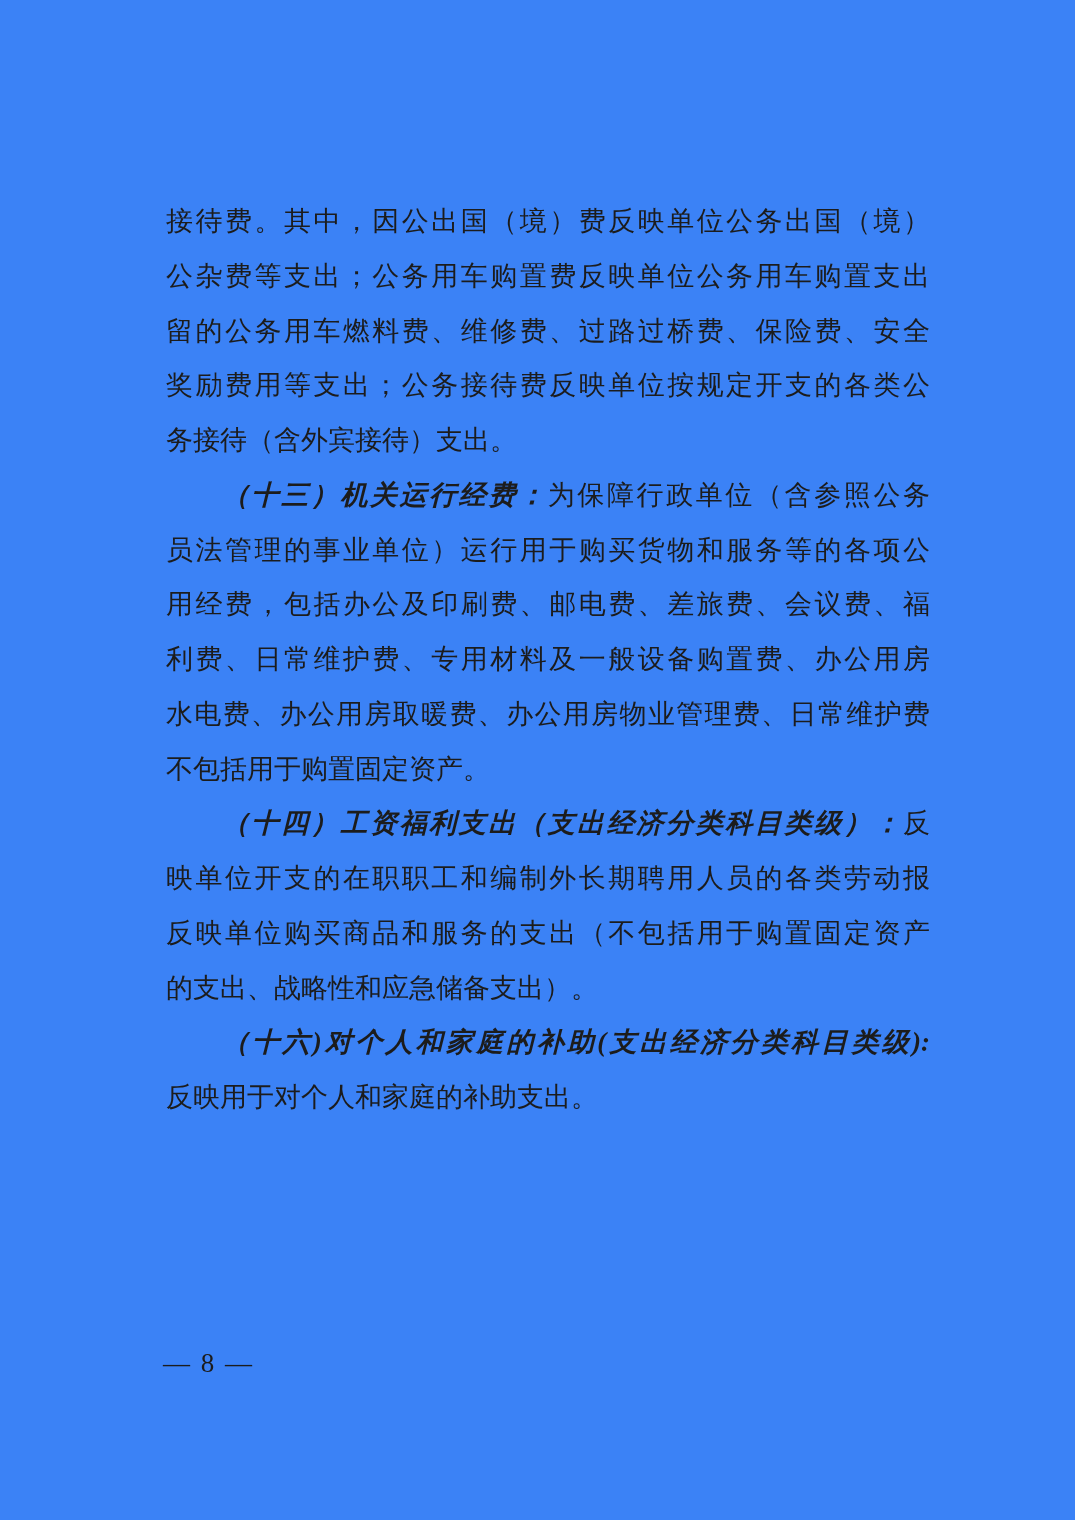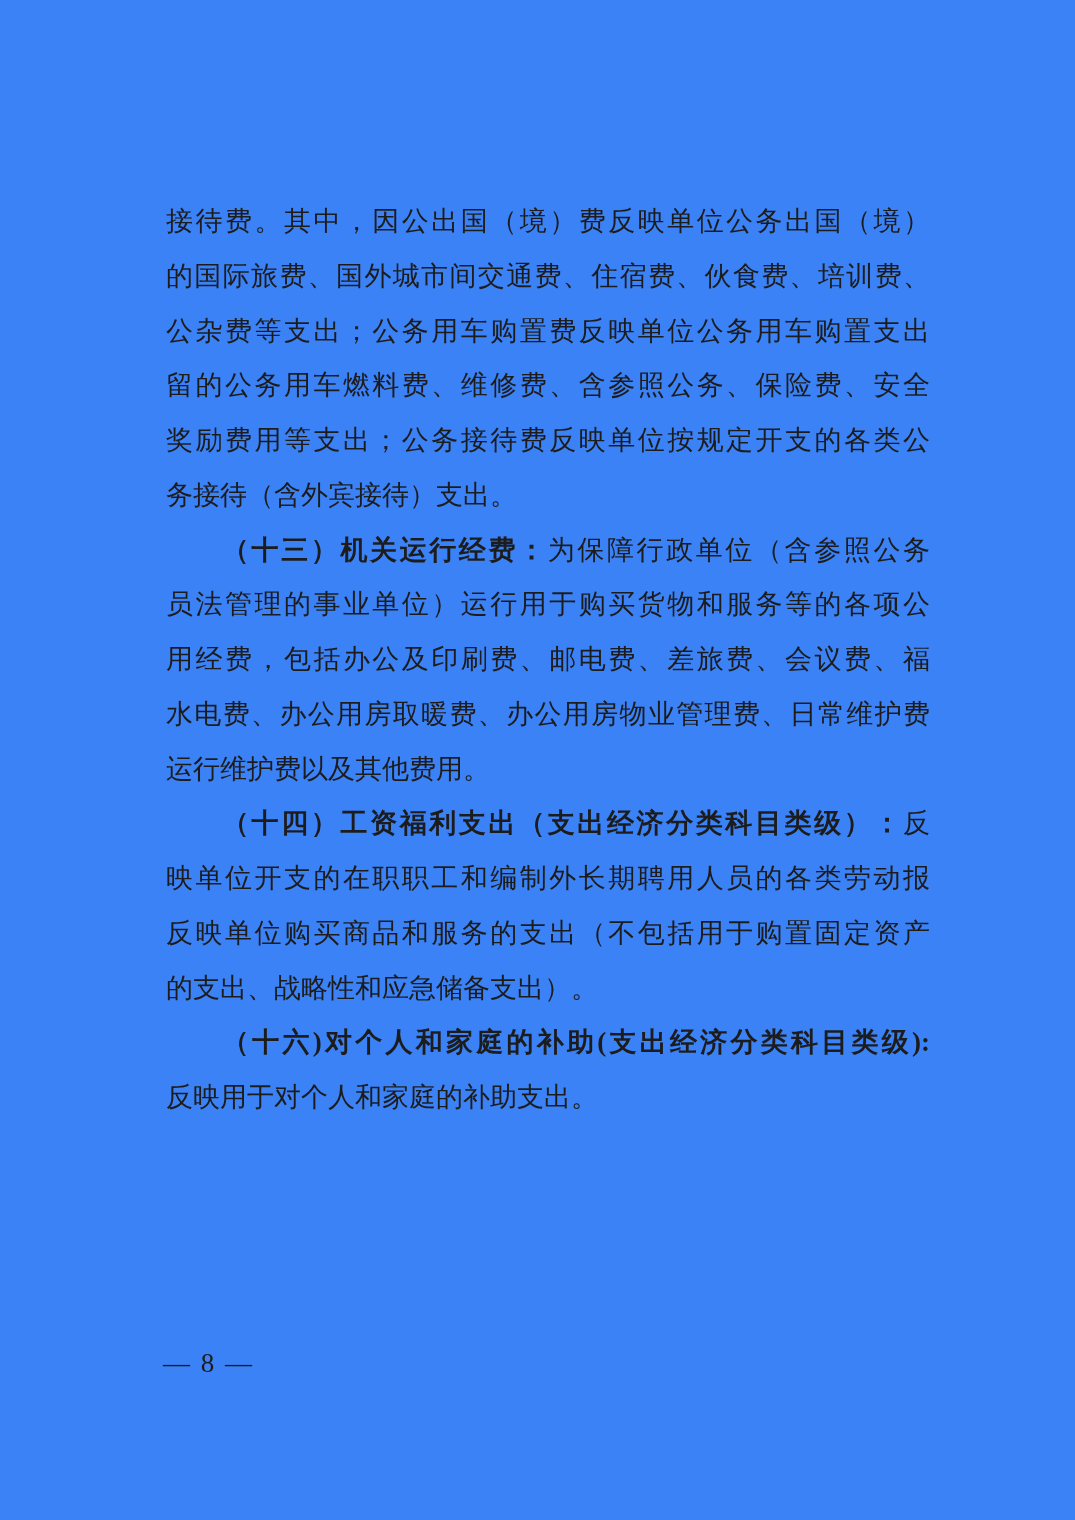--- a/index.html
+++ b/index.html
@@ -32,49 +32,50 @@
     overflow: hidden;
   }
   .line.end {
     text-align-last: left;
   }
   .line.indent {
     text-indent: 56px;
   }
   .b {
     font-weight: 700;
+    font-style: italic;
   }
   .footer {
     position: absolute;
     left: 163px;
     top: 1343px;
     height: 40px;
     line-height: 40px;
     font-size: 27px;
     letter-spacing: 2px;
   }
 </style>
 </head>
 <body>
 
 <div class="page">
   <div class="content">
 
     <div class="line">接待费。其中，因公出国（境）费反映单位公务出国（境）</div>
-    <div class="line">的国际旅费、国外城市间交通费、住宿费、伙食费、培训费、</div>
     <div class="line">公杂费等支出；公务用车购置费反映单位公务用车购置支出</div>
-    <div class="line">留的公务用车燃料费、维修费、含参照公务、保险费、安全</div>
+    <div class="line">留的公务用车燃料费、维修费、过路过桥费、保险费、安全</div>
     <div class="line">奖励费用等支出；公务接待费反映单位按规定开支的各类公</div>
     <div class="line end">务接待（含外宾接待）支出。</div>
 
     <div class="line indent"><span class="b">（十三）机关运行经费：</span><span>为保障行政单位（含参照公务</span></div>
     <div class="line">员法管理的事业单位）运行用于购买货物和服务等的各项公</div>
     <div class="line">用经费，包括办公及印刷费、邮电费、差旅费、会议费、福</div>
+    <div class="line">利费、日常维护费、专用材料及一般设备购置费、办公用房</div>
     <div class="line">水电费、办公用房取暖费、办公用房物业管理费、日常维护费</div>
-    <div class="line end">运行维护费以及其他费用。</div>
+    <div class="line end">不包括用于购置固定资产。</div>
 
     <div class="line indent"><span class="b">（十四）工资福利支出（支出经济分类科目类级）：</span><span>反</span></div>
     <div class="line">映单位开支的在职职工和编制外长期聘用人员的各类劳动报</div>
 
     <div class="line">反映单位购买商品和服务的支出（不包括用于购置固定资产</div>
     <div class="line end">的支出、战略性和应急储备支出）。</div>
 
     <div class="line indent"><span class="b">（十六)对个人和家庭的补助(支出经济分类科目类级):</span></div>
     <div class="line end">反映用于对个人和家庭的补助支出。</div>
 

